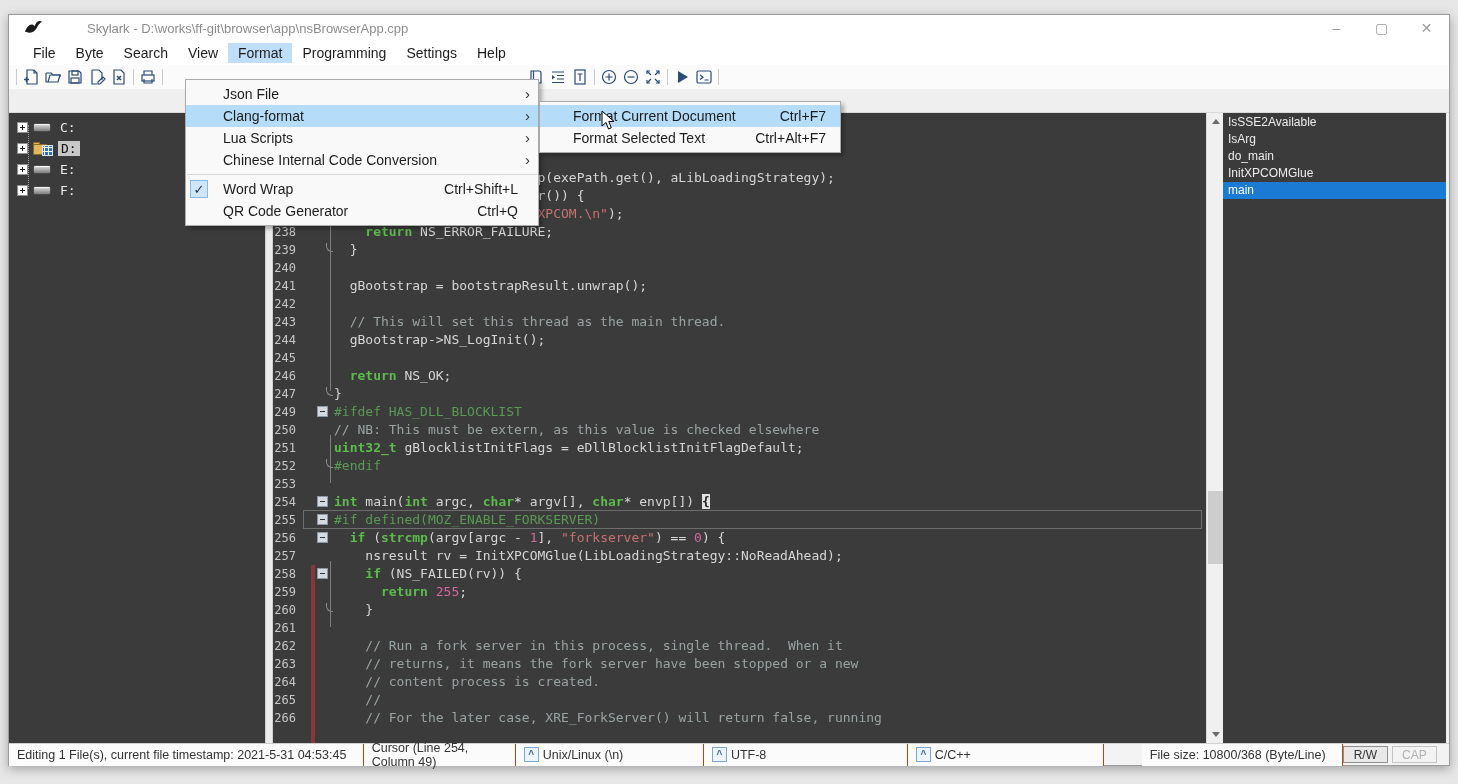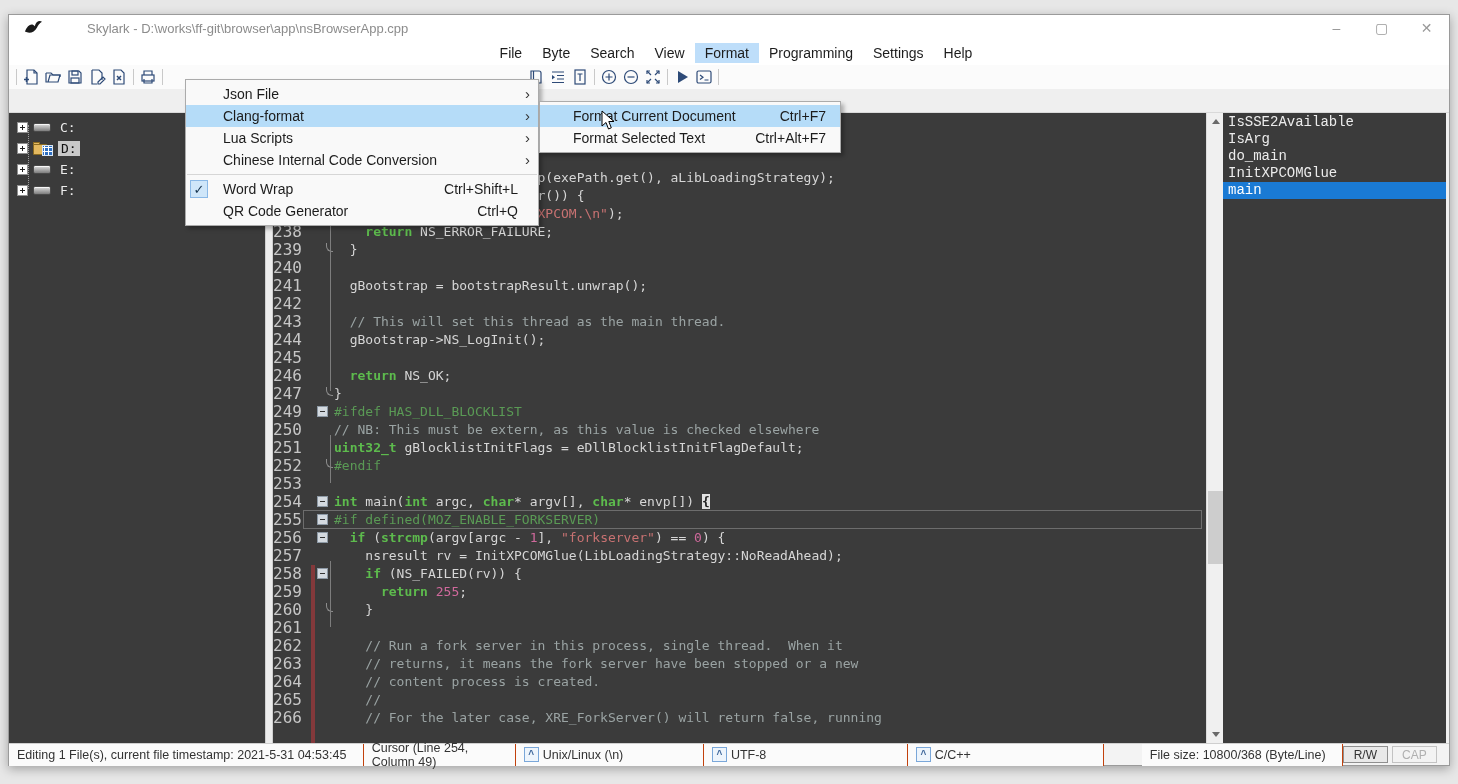--- a/index.html
+++ b/index.html
@@ -8,21 +8,21 @@
     position:absolute; left:8px; top:14px; width:1442px; height:752px;
     background:#fff; border:1px solid #9a9a9a; box-shadow:0 3px 10px rgba(0,0,0,.30);
   }
   
   .titlebar { height:26px; display:flex; align-items:center; background:#fff; }
   .app-logo { width:20px; height:18px; margin:0 8px 0 14px; }
   .title-text { font-size:13px; color:#8c8c8c;margin-left:36px; }
   .win-controls { margin-left:auto; display:flex; }
   .win-btn { width:45px; height:26px; display:flex; align-items:center; justify-content:center; color:#9a9a9a; font-size:14px; }
   
-  .menubar { height:24px; display:flex; align-items:center; padding-left:14px; background:#fff; font-size:14px; color:#1d1d1d;justify-content:center; }
+  .menubar { height:24px; display:flex; align-items:center; padding-left:14px; background:#fff; font-size:14px; color:#1d1d1d; }
   .menu-item { padding:2px 10px; }
   .menu-item.active { background:#bedefa; }
   
   .toolbar { position:relative; height:24px; background:#fbfbfb; }
   .tb-group { position:absolute; top:2px; display:flex; align-items:center; }
   .tb-icon { width:22px; height:20px; display:flex; align-items:center; justify-content:center; }
   .tb-sep { width:1px; height:16px; background:#c9c9c9; margin:0 3px; }
   
   .tabstrip { height:24px; background:#efefef; position:relative; border-bottom:1px solid #d9d9d9; }
   .explorer-tab { position:absolute; left:6px; top:0; width:129px; height:24px; background:#fff;
@@ -45,21 +45,21 @@
     background-image:linear-gradient(#fff 1px,transparent 1px),linear-gradient(90deg,#fff 1px,transparent 1px);
     background-size:4px 4px; background-position:1px 1px; }
   .tree-label { font-family:"DejaVu Sans Mono",monospace; font-size:13px; color:#ececec; padding:0 3px; }
   .tree-label.selected { background:#c9c9c9; color:#111; }
   .splitter { width:8px; background:#ececec; border-left:1px solid #cfcfcf; border-right:1px solid #cfcfcf; }
   
   .editor { flex:0 0 933px; background:#3b3b3b; position:relative; overflow:hidden; }
   .code-rows { position:absolute; left:0; top:2px; right:0; }
   .crow { display:flex; height:18px; position:relative; }
   .ln { width:28px; flex:0 0 28px; text-align:right; padding-right:5px; font-family:"DejaVu Sans Mono",monospace;
-        font-size:16px; line-height:18px; color:#c6c6c6; }
+        font-size:12px; line-height:18px; color:#c6c6c6; }
   .marker { width:16px; flex:0 0 16px; }
   .foldc { width:17px; flex:0 0 17px; position:relative; }
   .foldbox { position:absolute; left:0; top:3px; width:11px; height:11px; background:#d4dae0; border:1px solid #8d99a5; }
   .foldbox::after { content:""; position:absolute; left:2px; top:4px; width:5px; height:1px; background:#333; }
   .foldend { position:absolute; left:9px; top:2px; width:7px; height:9px; border-left:1px solid #8d8d8d;
              border-bottom:1px solid #8d8d8d; border-bottom-left-radius:6px; }
   .codetxt { white-space:pre; font-family:"DejaVu Sans Mono",monospace; font-size:13px; line-height:18px; color:#d6d6d6; }
   .c-kw { color:#5dbb4d; font-weight:bold; }
   .c-pre { color:#5a9a55; }
   .c-cmt { color:#9aa3a3; }
@@ -71,21 +71,21 @@
   .curline { position:absolute; left:30px; right:4px; top:397px; height:19px; border:1px solid #6d6d6d; pointer-events:none; }
   
   .vscroll { flex:0 0 17px; background:#f0f0f0; position:relative; border-left:1px solid #dcdcdc; }
   .sb-btn { position:absolute; left:0; width:17px; height:17px; display:flex; align-items:center; justify-content:center; }
   .sb-up { top:0; } .sb-down { bottom:0; }
   .tri-up { width:0; height:0; border-left:4px solid transparent; border-right:4px solid transparent; border-bottom:5px solid #6a6a6a; }
   .tri-down { width:0; height:0; border-left:4px solid transparent; border-right:4px solid transparent; border-top:5px solid #6a6a6a; }
   .sb-thumb { position:absolute; left:1px; width:15px; top:378px; height:73px; background:#cdcdcd; }
   
   .funcpanel { flex:0 0 223px; background:#3b3b3b; padding-top:1px; }
-  .func-item { height:17px; line-height:17px; padding-left:5px; font-size:14px; color:#ececec;font-family:Liberation Mono, monospace; }
+  .func-item { height:17px; line-height:17px; padding-left:5px; font-size:12px; color:#ececec; }
   .func-item.selected { background:#1a7ad4; color:#fff; }
   .rightstrip { flex:1; background:#f0f0f0; }
   
   .statusbar { position:absolute; left:0; right:0; bottom:0; height:22px; background:#f3f3f3; border-top:1px solid #cfcfcf;
     display:flex; align-items:center; font-size:12.5px; color:#333; }
   .seg { height:22px; display:flex; align-items:center; padding-left:8px; border-right:1px solid #c2410c; background:#fbfbfb; }
   .seg-icon { width:15px; height:15px; border:1px solid #7aa7d9; background:#eef5fc; color:#41699c; font-size:10px;
     display:flex; align-items:center; justify-content:center; margin-right:4px; font-weight:bold; }
   .sb-spacer { flex:1; }
   .kbtn { width:46px; height:17px; display:flex; align-items:center; justify-content:center; font-size:12px; margin-right:4px; }

